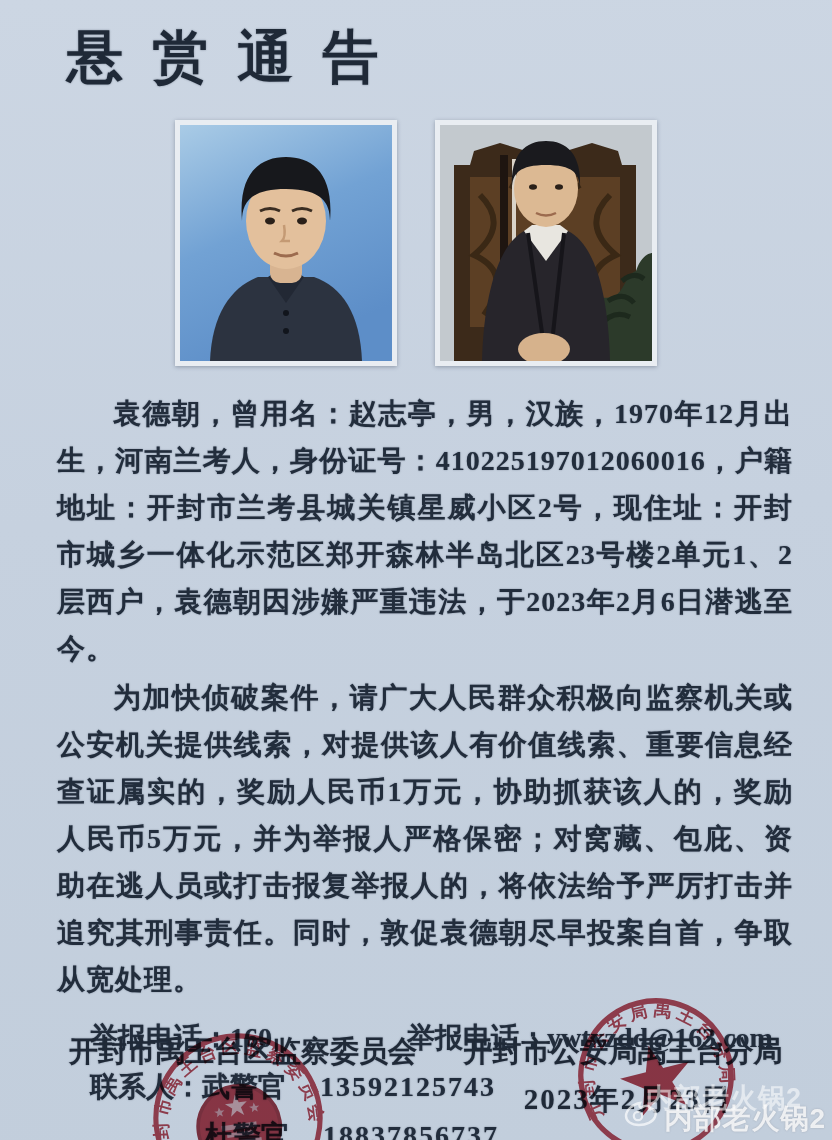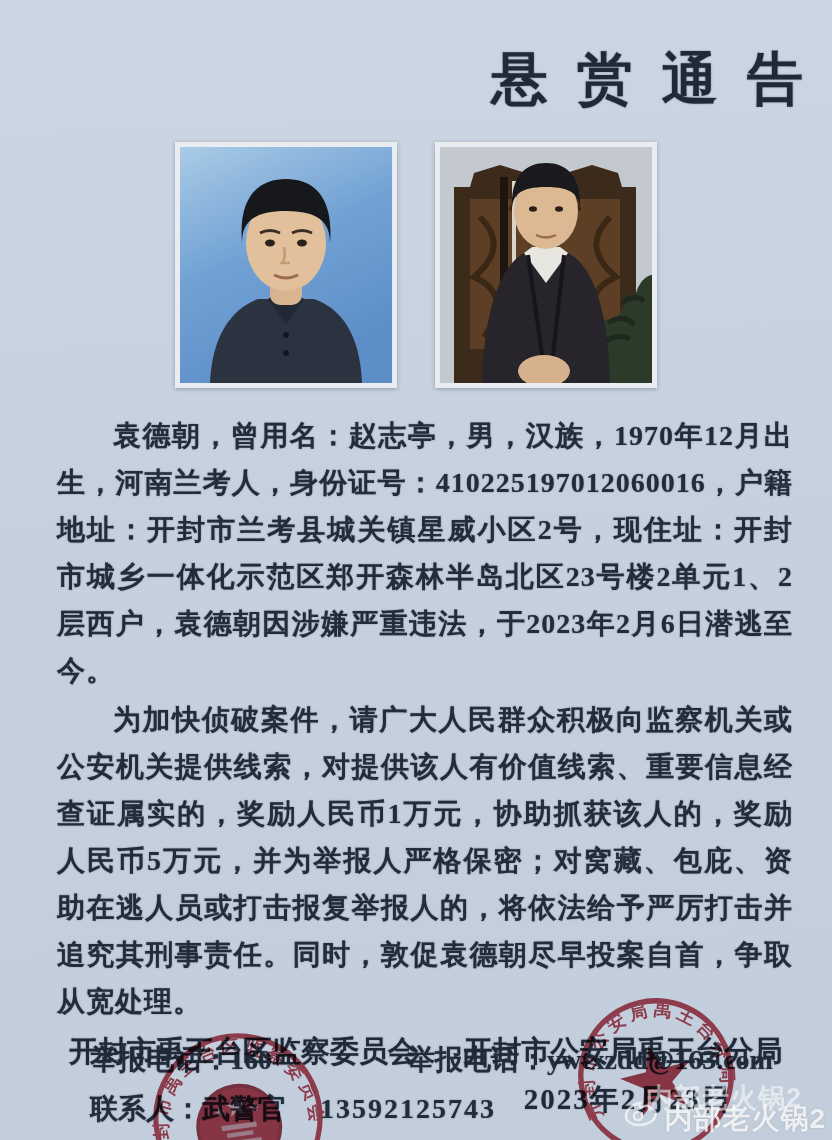--- a/index.html
+++ b/index.html
@@ -10,27 +10,28 @@
     position: relative;
     width: 832px; height: 1140px;
     overflow: hidden;
     background: linear-gradient(178deg, #ccd6e3 0%, #c6d1df 45%, #c2cedc 100%);
     color: #212c3a;
     font-weight: bold;
   }
 
   
   .title {
-    margin-top: 42px;
-    text-align: right;
+    margin-top: 20px;
+    text-align: left;
     font-size: 56px;
     letter-spacing: 0.52em;
     text-indent: 0.52em;
     color: #1f2937;
     text-shadow: 0 0 2px rgba(25,35,55,.45);
+    padding-left: 38px;
   }
 
   
   .photos {
     margin-top: 24px;
     display: flex;
     justify-content: center;
     gap: 38px;
   }
   .photo-frame {

